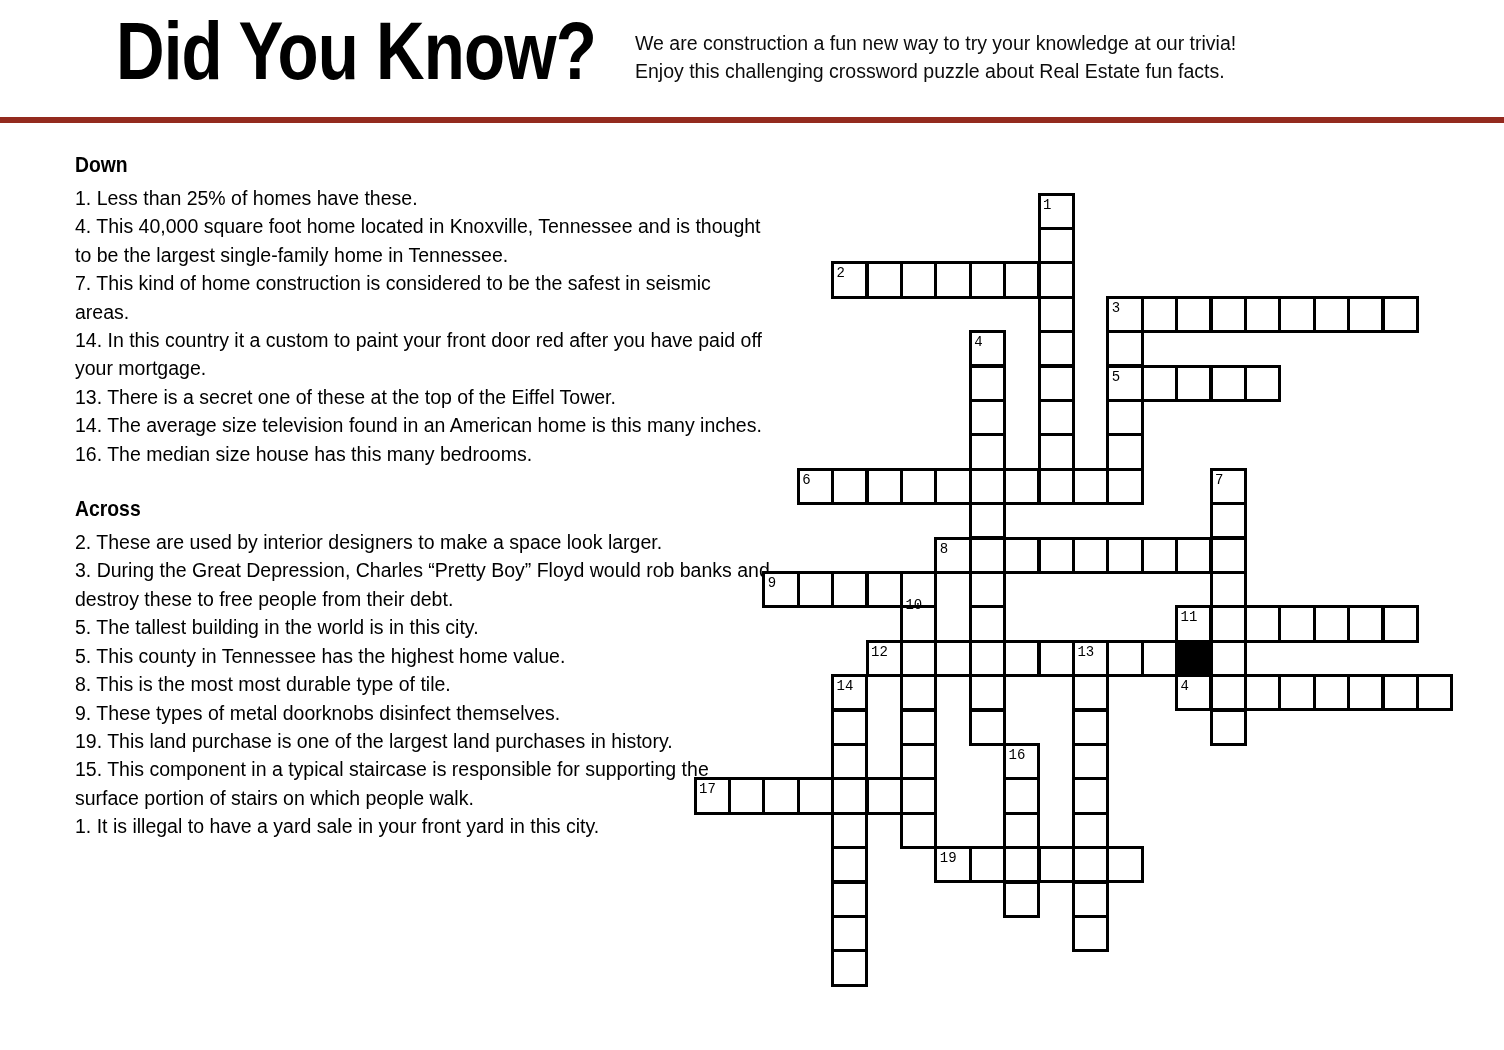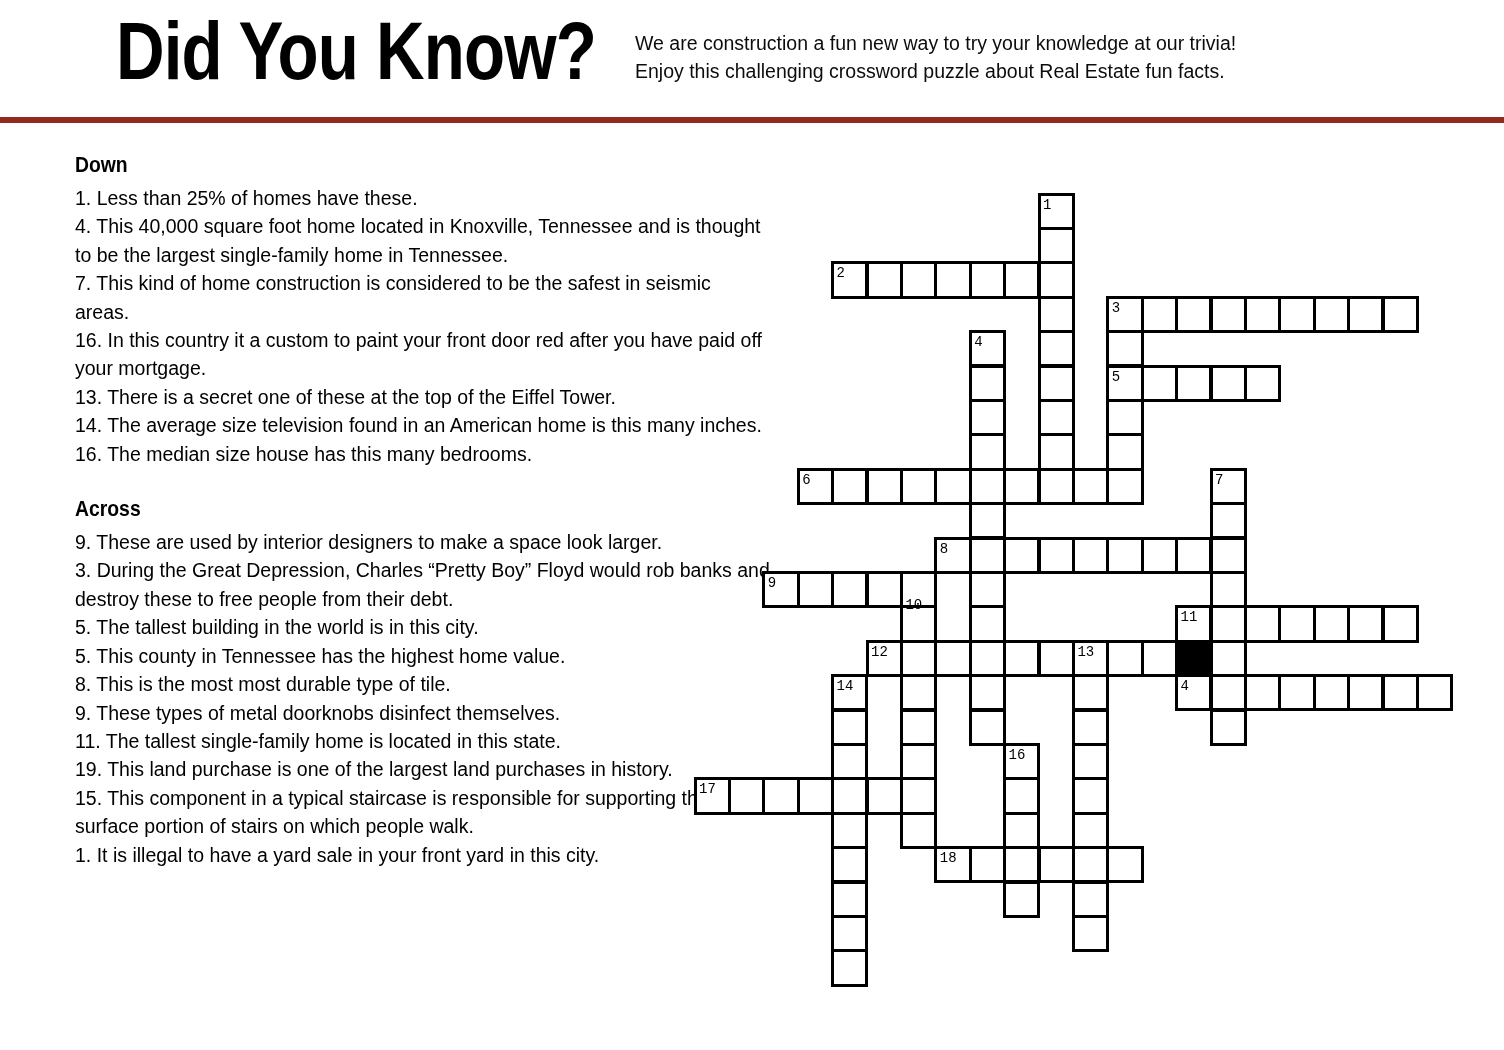--- a/index.html
+++ b/index.html
@@ -56,34 +56,33 @@
   <div>Enjoy this challenging crossword puzzle about Real Estate fun facts.</div>
 </div>
 <div class="rule" style="background: rgb(147, 42, 30);"></div>
 
 <div class="clues">
   <div class="clue-heading">Down</div>
   <div id="down-list">
       <div class="clue">1. Less than 25% of homes have these.</div>
       <div class="clue">4. This 40,000 square foot home located in Knoxville, Tennessee and is thought to be the largest single-family home in Tennessee.</div>
       <div class="clue">7. This kind of home construction is considered to be the safest in seismic areas.</div>
-      <div class="clue">16. In this country it a custom to paint your front door red after you have paid off your mortgage.</div>
+      <div class="clue">14. In this country it a custom to paint your front door red after you have paid off your mortgage.</div>
       <div class="clue">13. There is a secret one of these at the top of the Eiffel Tower.</div>
       <div class="clue">14. The average size television found in an American home is this many inches.</div>
       <div class="clue">16. The median size house has this many bedrooms.</div>
     </div>
   <div class="clue-heading across-h">Across</div>
   <div id="across-list">
-      <div class="clue">9. These are used by interior designers to make a space look larger.</div>
+      <div class="clue">2. These are used by interior designers to make a space look larger.</div>
       <div class="clue">3. During the Great Depression, Charles “Pretty Boy” Floyd would rob banks and destroy these to free people from their debt.</div>
       <div class="clue">5. The tallest building in the world is in this city.</div>
       <div class="clue">5. This county in Tennessee has the highest home value.</div>
       <div class="clue">8. This is the most most durable type of tile.</div>
       <div class="clue">9. These types of metal doorknobs disinfect themselves.</div>
-      <div class="clue">11. The tallest single-family home is located in this state.</div>
       <div class="clue">19. This land purchase is one of the largest land purchases in history.</div>
       <div class="clue">15. This component in a typical staircase is responsible for supporting the surface portion of stairs on which people walk.</div>
       <div class="clue">1. It is illegal to have a yard sale in your front yard in this city.</div>
     </div>
 </div>
 
 <div class="grid" id="grid">
     <div class="cell" style="left: 136.1px; top: 67.3px;"></div>
     <div class="cell" style="left: 170.5px; top: 67.3px;"></div>
     <div class="cell" style="left: 204.9px; top: 67.3px;"></div>
@@ -225,14 +224,14 @@
     <span class="cellnum" style="left: 244.8px; top: 347.5px;">8</span>
     <span class="cellnum" style="left: 72.8px; top: 381.9px;">9</span>
     <span class="cellnum" style="left: 210.4px; top: 404px;">10</span>
     <span class="cellnum" style="left: 485.6px; top: 416.3px;">11</span>
     <span class="cellnum" style="left: 176px; top: 450.7px;">12</span>
     <span class="cellnum" style="left: 382.4px; top: 450.7px;">13</span>
     <span class="cellnum" style="left: 141.6px; top: 485.1px;">14</span>
     <span class="cellnum" style="left: 485.6px; top: 485.1px;">4</span>
     <span class="cellnum" style="left: 313.6px; top: 553.9px;">16</span>
     <span class="cellnum" style="left: 4px; top: 588.3px;">17</span>
-    <span class="cellnum" style="left: 244.8px; top: 657.1px;">18</span>
+    <span class="cellnum" style="left: 244.8px; top: 657.1px;">19</span>
   </div>
 
 </body></html>

